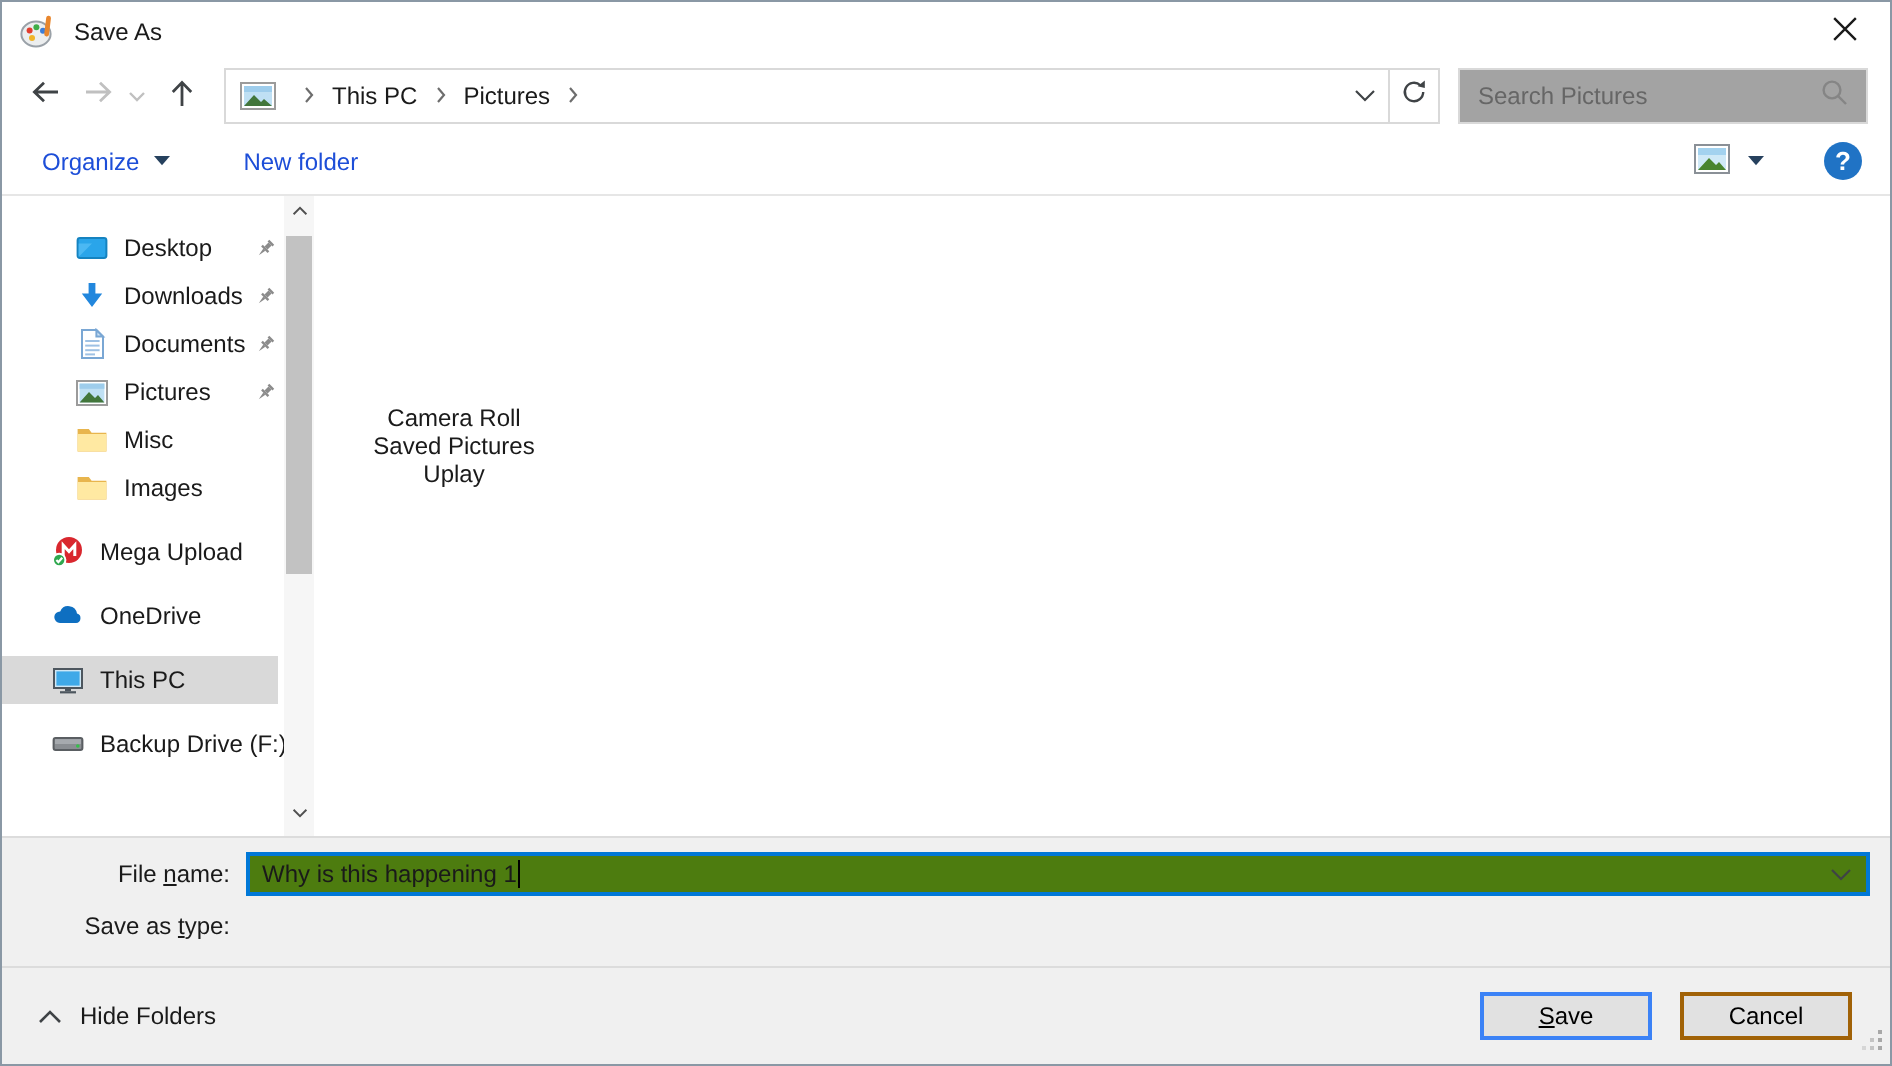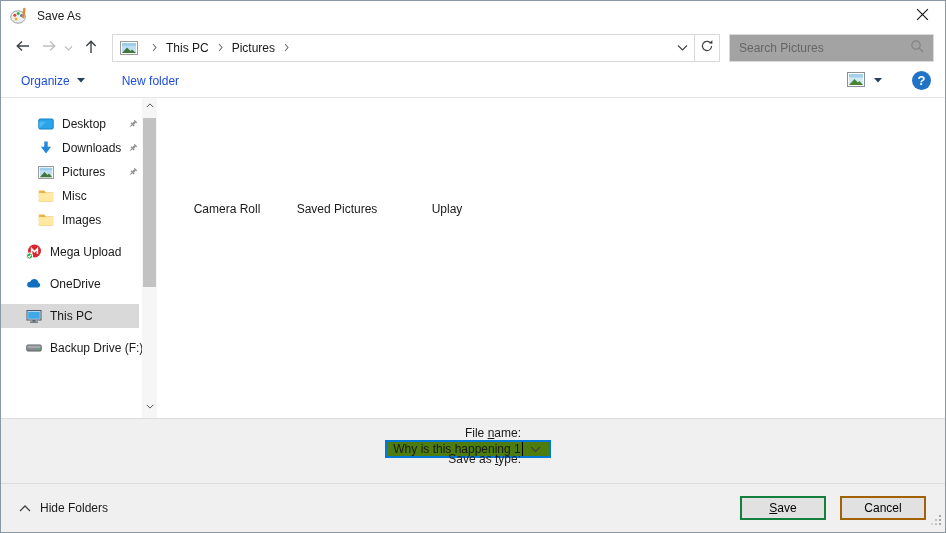--- a/index.html
+++ b/index.html
@@ -46,40 +46,40 @@
   .side-item.selected { background:#d9d9d9; margin-right:19px; padding-right:1px; }
   .side-icon { width:16px; height:16px; margin-right:8px; flex:none; display:flex; align-items:center; justify-content:center; }
   .side-label { white-space:nowrap; }
   .pin { margin-left:auto; display:flex; flex:none; }
   .sb { position:absolute; top:0; bottom:0; right:1px; width:15px; background:#f6f6f6; }
   .sb-arrow { position:absolute; left:0; width:15px; height:15px; display:flex; align-items:center; justify-content:center; }
   .sb-up { top:0; } .sb-down { bottom:4px; }
   .sb-thumb { position:absolute; left:1px; width:13px; top:20px; height:169px; background:#c2c2c2; }
 
   .content { flex:1; position:relative; background:#fff; }
-  .tiles { position:absolute; top:104px; left:14px; display:flex; }
+  .tiles { position:absolute; top:104px; left:14px; display:flex;flex-direction:column; }
   .tile { width:110px; text-align:center; cursor:pointer; }
 
   
   .fields-area { height:65px; background:#f0f0f0; border-top:1px solid #dcdcdc; padding:7px 10px 0 0; flex:none; }
-  .field-row { display:flex; align-items:center; height:22px; margin-bottom:4px;flex-direction:column; }
+  .field-row { display:flex; align-items:center; height:22px; margin-bottom:4px; }
   .field-label { width:122px; text-align:right; padding-right:8px; flex:none; white-space:nowrap; }
   .accel { text-decoration:underline; }
   .filename-input { flex:1; height:22px; background:#4d7c0f; border:2px solid #0078d7; display:flex; align-items:center; padding-left:6px; cursor:text; }
   .caret-bar { width:0; height:14px; border-left:1px solid #000; margin-left:1px; }
   .type-select { flex:1; height:22px; background:#ececec; border:1px solid #8f8f8f; display:flex; align-items:center; padding-left:6px; cursor:pointer; }
   .field-chevron { margin-left:auto; width:26px; display:flex; align-items:center; justify-content:center; flex:none; }
 
   
   .footer { height:49px; background:#f0f0f0; border-top:1px solid #dcdcdc; display:flex; align-items:center; padding:0 19px 0 18px; flex:none; }
   .hide-folders { display:flex; align-items:center; cursor:pointer; }
   .hide-folders .chev { margin-right:9px; display:flex; }
   .footer-buttons { margin-left:auto; display:flex; gap:14px; }
   .btn { width:86px; height:24px; display:flex; align-items:center; justify-content:center; background:#e1e1e1; border:2px solid #a16207; font:inherit; cursor:pointer; }
-  .btn-primary { border:2px solid #15803d;margin-left:44px; }
+  .btn-primary { border:2px solid #3b82f6;margin-left:44px; }
   .resize-grip { position:absolute; right:3px; bottom:3px; }
 </style>
 </head>
 <body>
 
 <div class="window">
 
   <div class="titlebar">
     <span class="app-icon">
       <svg width="18" height="18" viewBox="0 0 18 18">
@@ -258,20 +258,43 @@
               <g transform="rotate(45 6 6)" fill="#8b8b8b">
                 <rect x="4.1" y="0.8" width="3.8" height="1.3"></rect>
                 <rect x="4.8" y="2.1" width="2.4" height="3.1"></rect>
                 <rect x="3.5" y="5.2" width="5" height="1.3"></rect>
                 <polygon points="6,10.8 5.2,6.5 6.8,6.5"></polygon>
               </g>
             </svg>
         </span>
       </div>
 
+      <div class="side-item child">
+        <span class="side-icon">
+          <svg width="16" height="16" viewBox="0 0 16 16">
+            <path d="M3 1 h7.2 L13.5 4.3 V15 H3 z" fill="#fff" stroke="#7aa7d4"></path>
+            <path d="M10.2 1 L13.5 4.3 H10.2 z" fill="#cfe3f5" stroke="#7aa7d4"></path>
+            <line x1="4.6" y1="6.5" x2="11.8" y2="6.5" stroke="#9ec1e4"></line>
+            <line x1="4.6" y1="8.8" x2="11.8" y2="8.8" stroke="#9ec1e4"></line>
+            <line x1="4.6" y1="11.1" x2="11.8" y2="11.1" stroke="#9ec1e4"></line>
+            <line x1="4.6" y1="13.2" x2="9.5" y2="13.2" stroke="#9ec1e4"></line>
+          </svg>
+        </span>
+        <span class="side-label">Documents</span>
+        <span class="pin">
+          <svg width="11" height="11" viewBox="0 0 12 12">
+              <g transform="rotate(45 6 6)" fill="#8b8b8b">
+                <rect x="4.1" y="0.8" width="3.8" height="1.3"></rect>
+                <rect x="4.8" y="2.1" width="2.4" height="3.1"></rect>
+                <rect x="3.5" y="5.2" width="5" height="1.3"></rect>
+                <polygon points="6,10.8 5.2,6.5 6.8,6.5"></polygon>
+              </g>
+            </svg>
+        </span>
+      </div>
 
       <div class="side-item child">
         <span class="side-icon">
           <svg width="16" height="13" viewBox="0 0 16 13">
             <rect x="0.5" y="0.5" width="15" height="12" fill="#fff" stroke="#9b9b9b"></rect>
             <rect x="1.8" y="1.8" width="12.4" height="9.4" fill="#bfe0f4"></rect>
             <polygon points="1.8,11.2 6.5,6 9.5,9 11,7.5 14.2,11.2" fill="#42763b"></polygon>
             <rect x="1.8" y="1.8" width="12.4" height="2.6" fill="#9ecdec"></rect>
           </svg>
         </span>

